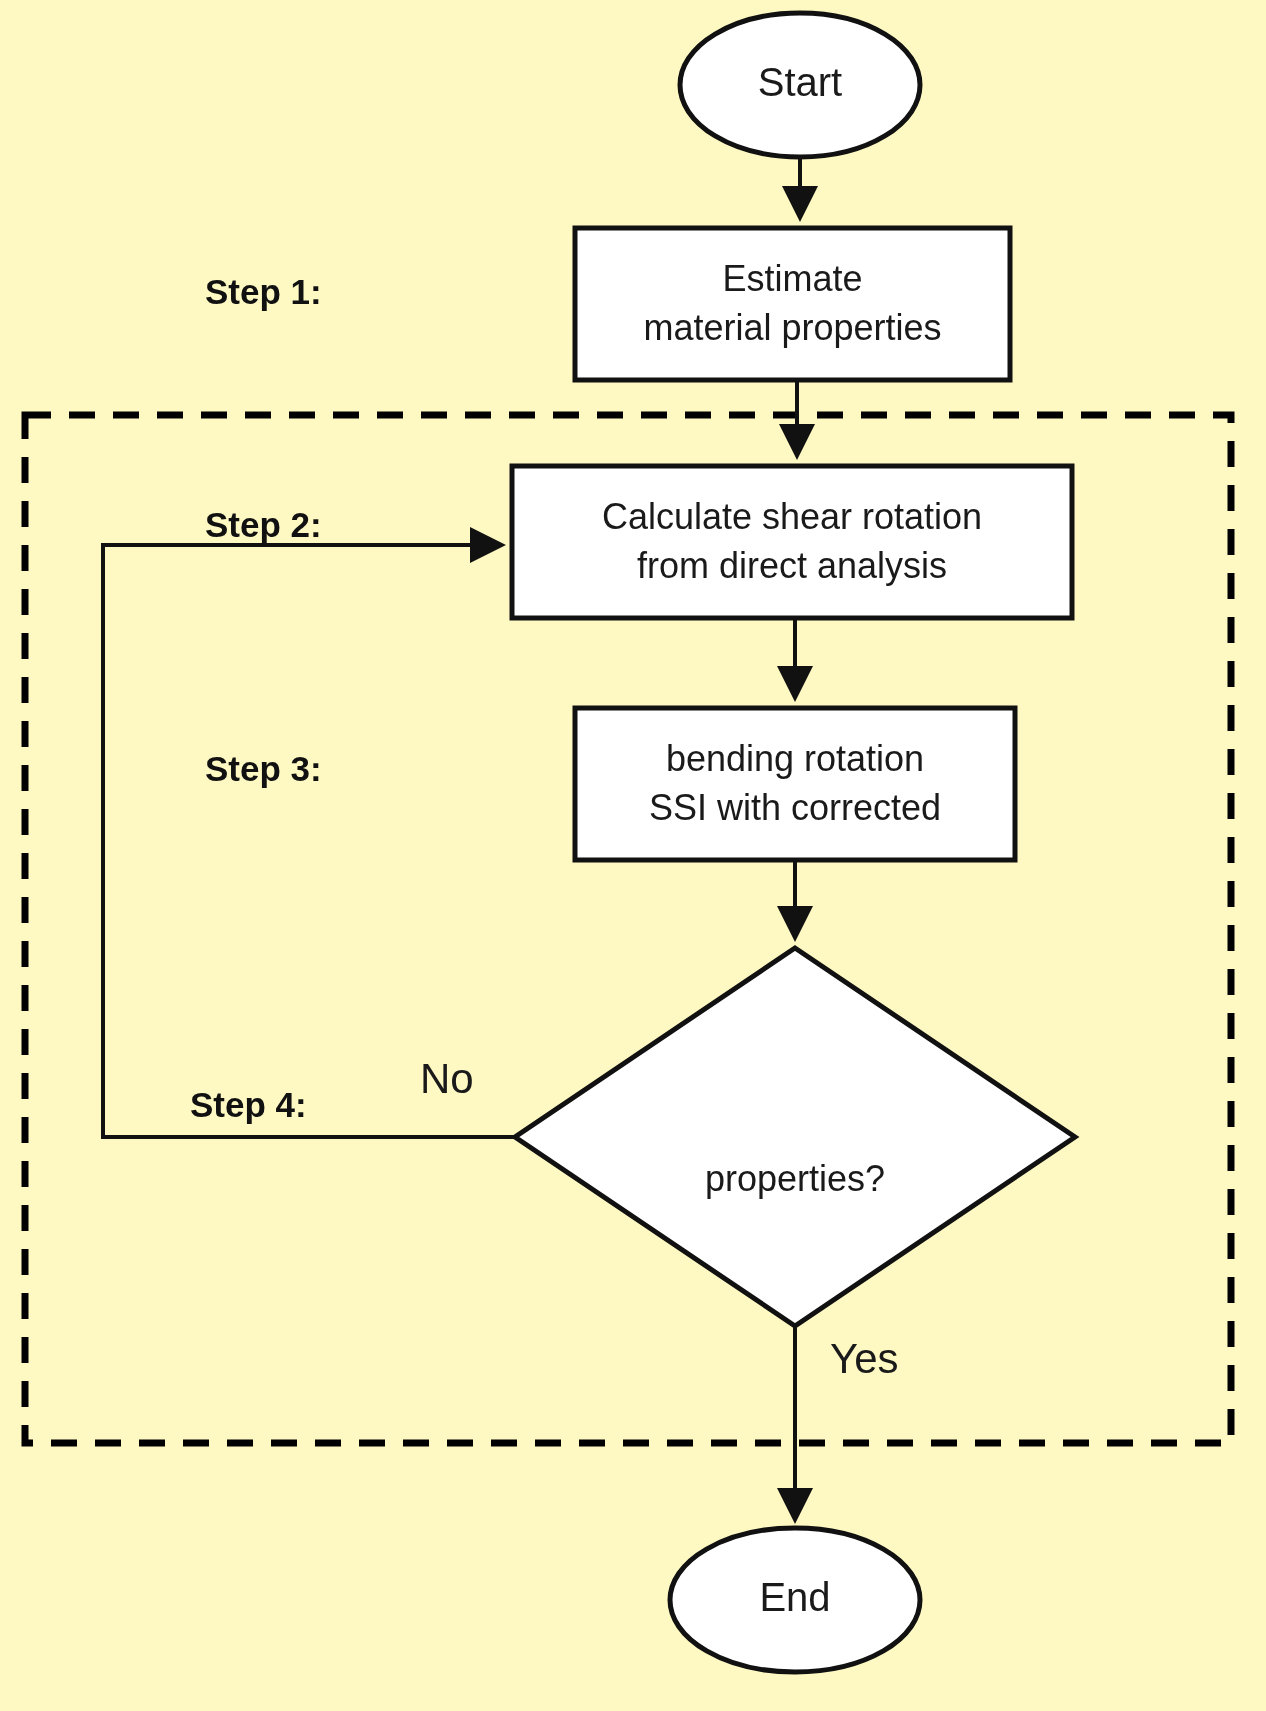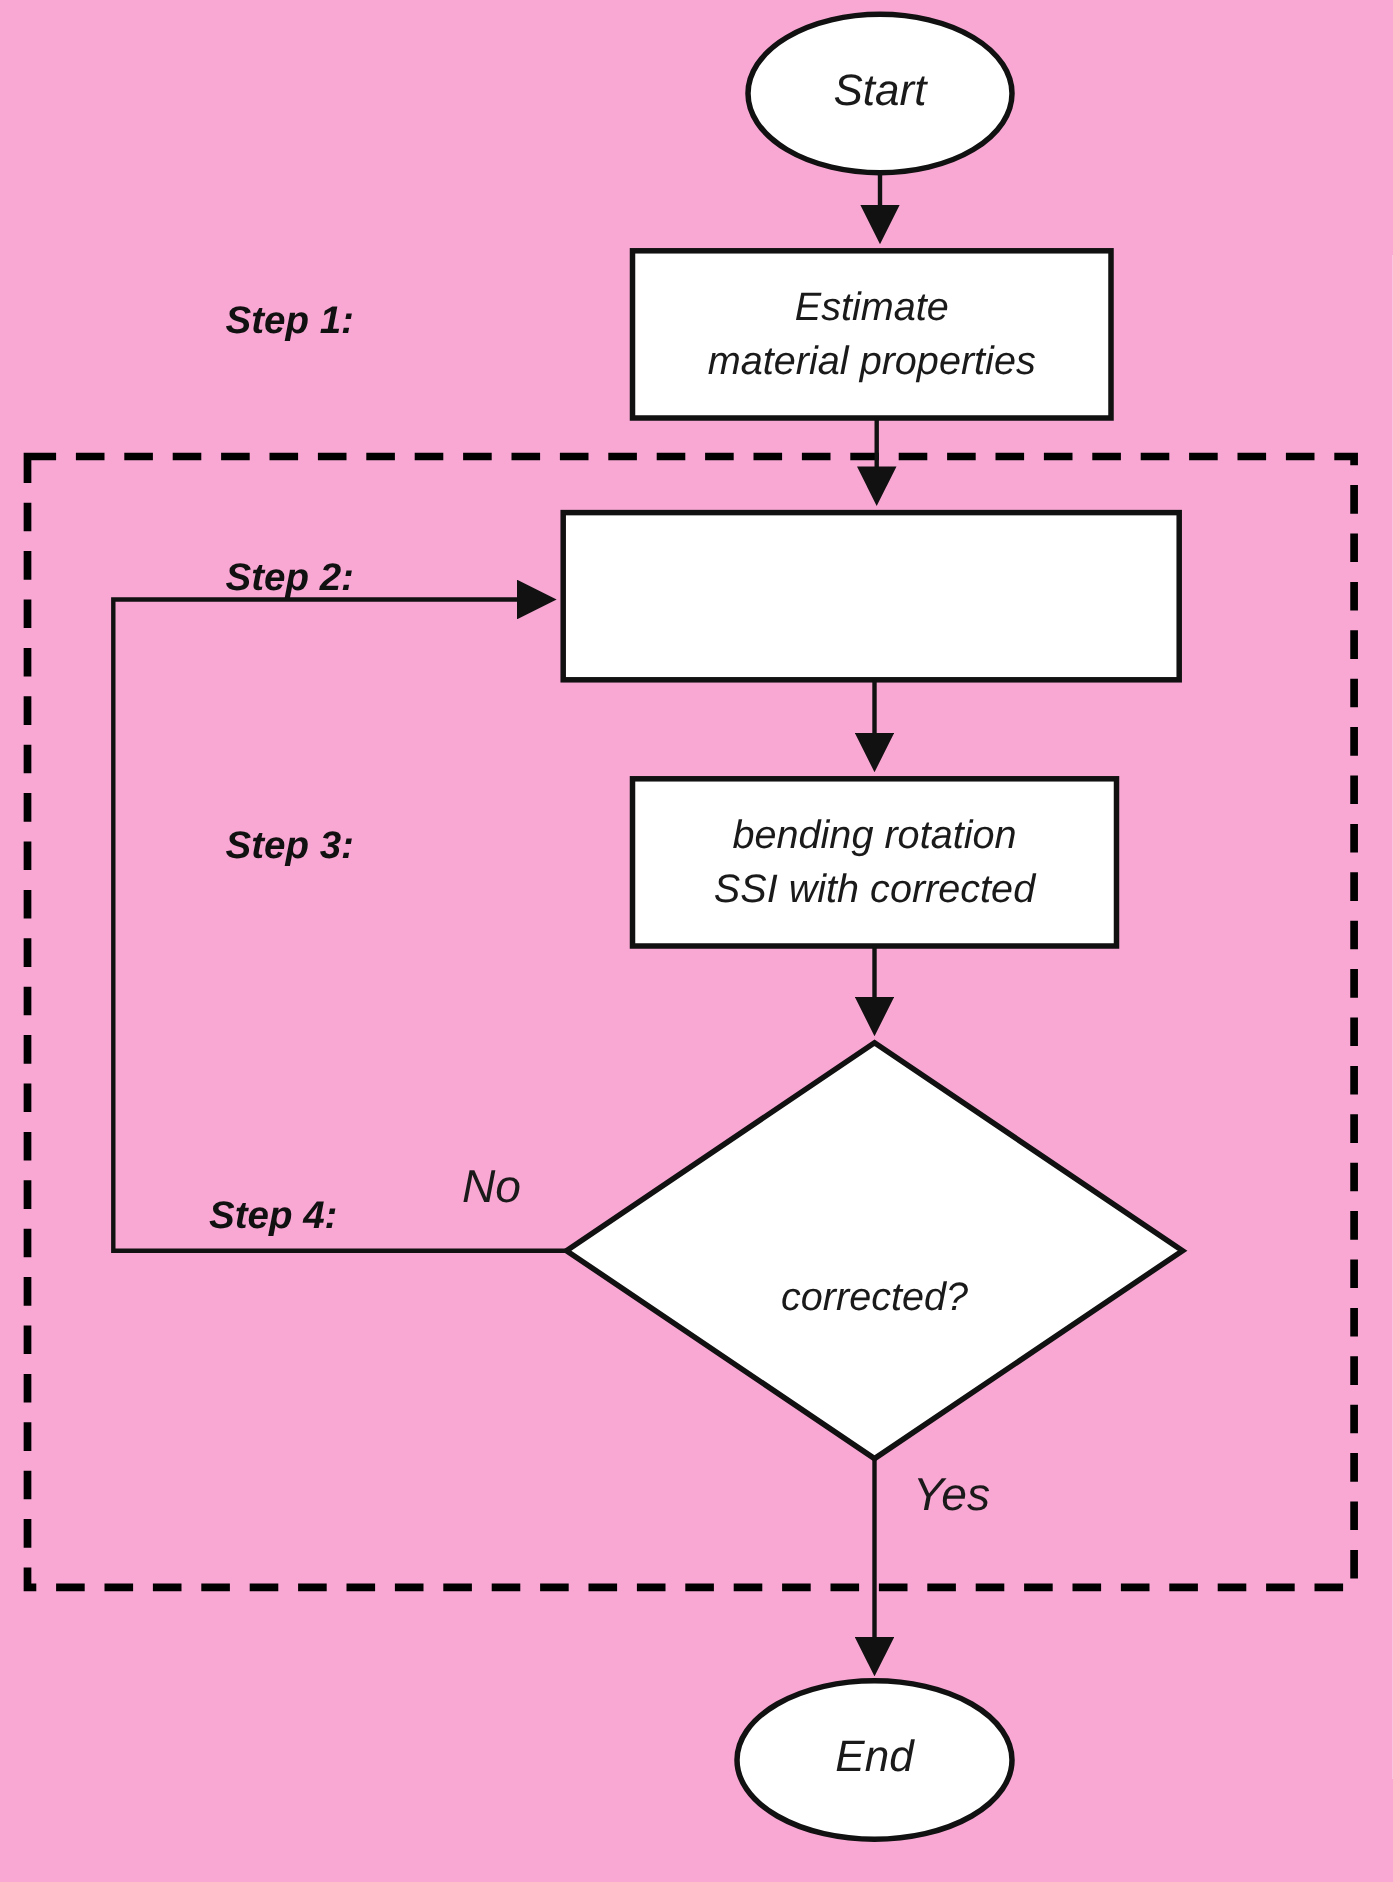--- a/index.html
+++ b/index.html
@@ -1,19 +1,19 @@
 <!DOCTYPE html>
 <html><head>
 <meta charset="utf-8">
 <title>Flowchart</title>
 <style>
   html,body{margin:0;padding:0;background:#ffffff;}
   body{width:1266px;height:1711px;overflow:hidden;
        font-family:"Liberation Sans","DejaVu Sans",sans-serif;}
-  #stage{position:relative;width:1266px;height:1711px;background:#f9a8d4;font-style:italic;}
+  #stage{position:relative;width:1266px;height:1711px;background:#fef9c3;}
   svg{position:absolute;top:0;left:0;width:1266px;height:1711px;}
   .node-text{position:absolute;text-align:center;color:#1a1a1a;
              line-height:1.35;pointer-events:none;}
   .step-label{position:absolute;font-weight:bold;color:#111;}
   .edge-label{position:absolute;color:#1a1a1a;}
 </style>
 </head>
 <body>
 
 <div id="stage">
@@ -56,32 +56,36 @@
 
   <div class="step-label" style="left:205px;top:272px;font-size:35px;">Step 1:</div>
 
   <div class="node-text" style="left:577px;top:255px;width:431px;font-size:36px;">
     <div>Estimate</div>
     <div>material properties</div>
   </div>
 
   <div class="step-label" style="left:205px;top:505px;font-size:35px;">Step 2:</div>
 
+  <div class="node-text" style="left:514px;top:493px;width:556px;font-size:36px;">
+    <div>Calculate shear rotation</div>
+    <div>from direct analysis</div>
+  </div>
 
   <div class="step-label" style="left:205px;top:733px;font-size:35px;margin-top:16px;">Step 3:</div>
 
   <div class="node-text" style="left:577px;top:735px;width:436px;font-size:36px;">
     <div>bending rotation</div>
     <div>SSI with corrected</div>
   </div>
 
   <div class="step-label" style="left:190px;top:1085px;font-size:35px;">Step 4:</div>
 
   <div class="edge-label" style="left:420px;top:1055px;font-size:42px;">No</div>
 
 
-  <div class="node-text" style="left:620px;top:1155px;width:350px;font-size:36px;">corrected?</div>
+  <div class="node-text" style="left:620px;top:1155px;width:350px;font-size:36px;">properties?</div>
 
   <div class="edge-label" style="left:830px;top:1335px;font-size:42px;">Yes</div>
 
   <div class="node-text" style="left:675px;top:1570px;width:240px;font-size:40px;">End</div>
 
 </div>
 
 </body></html>

